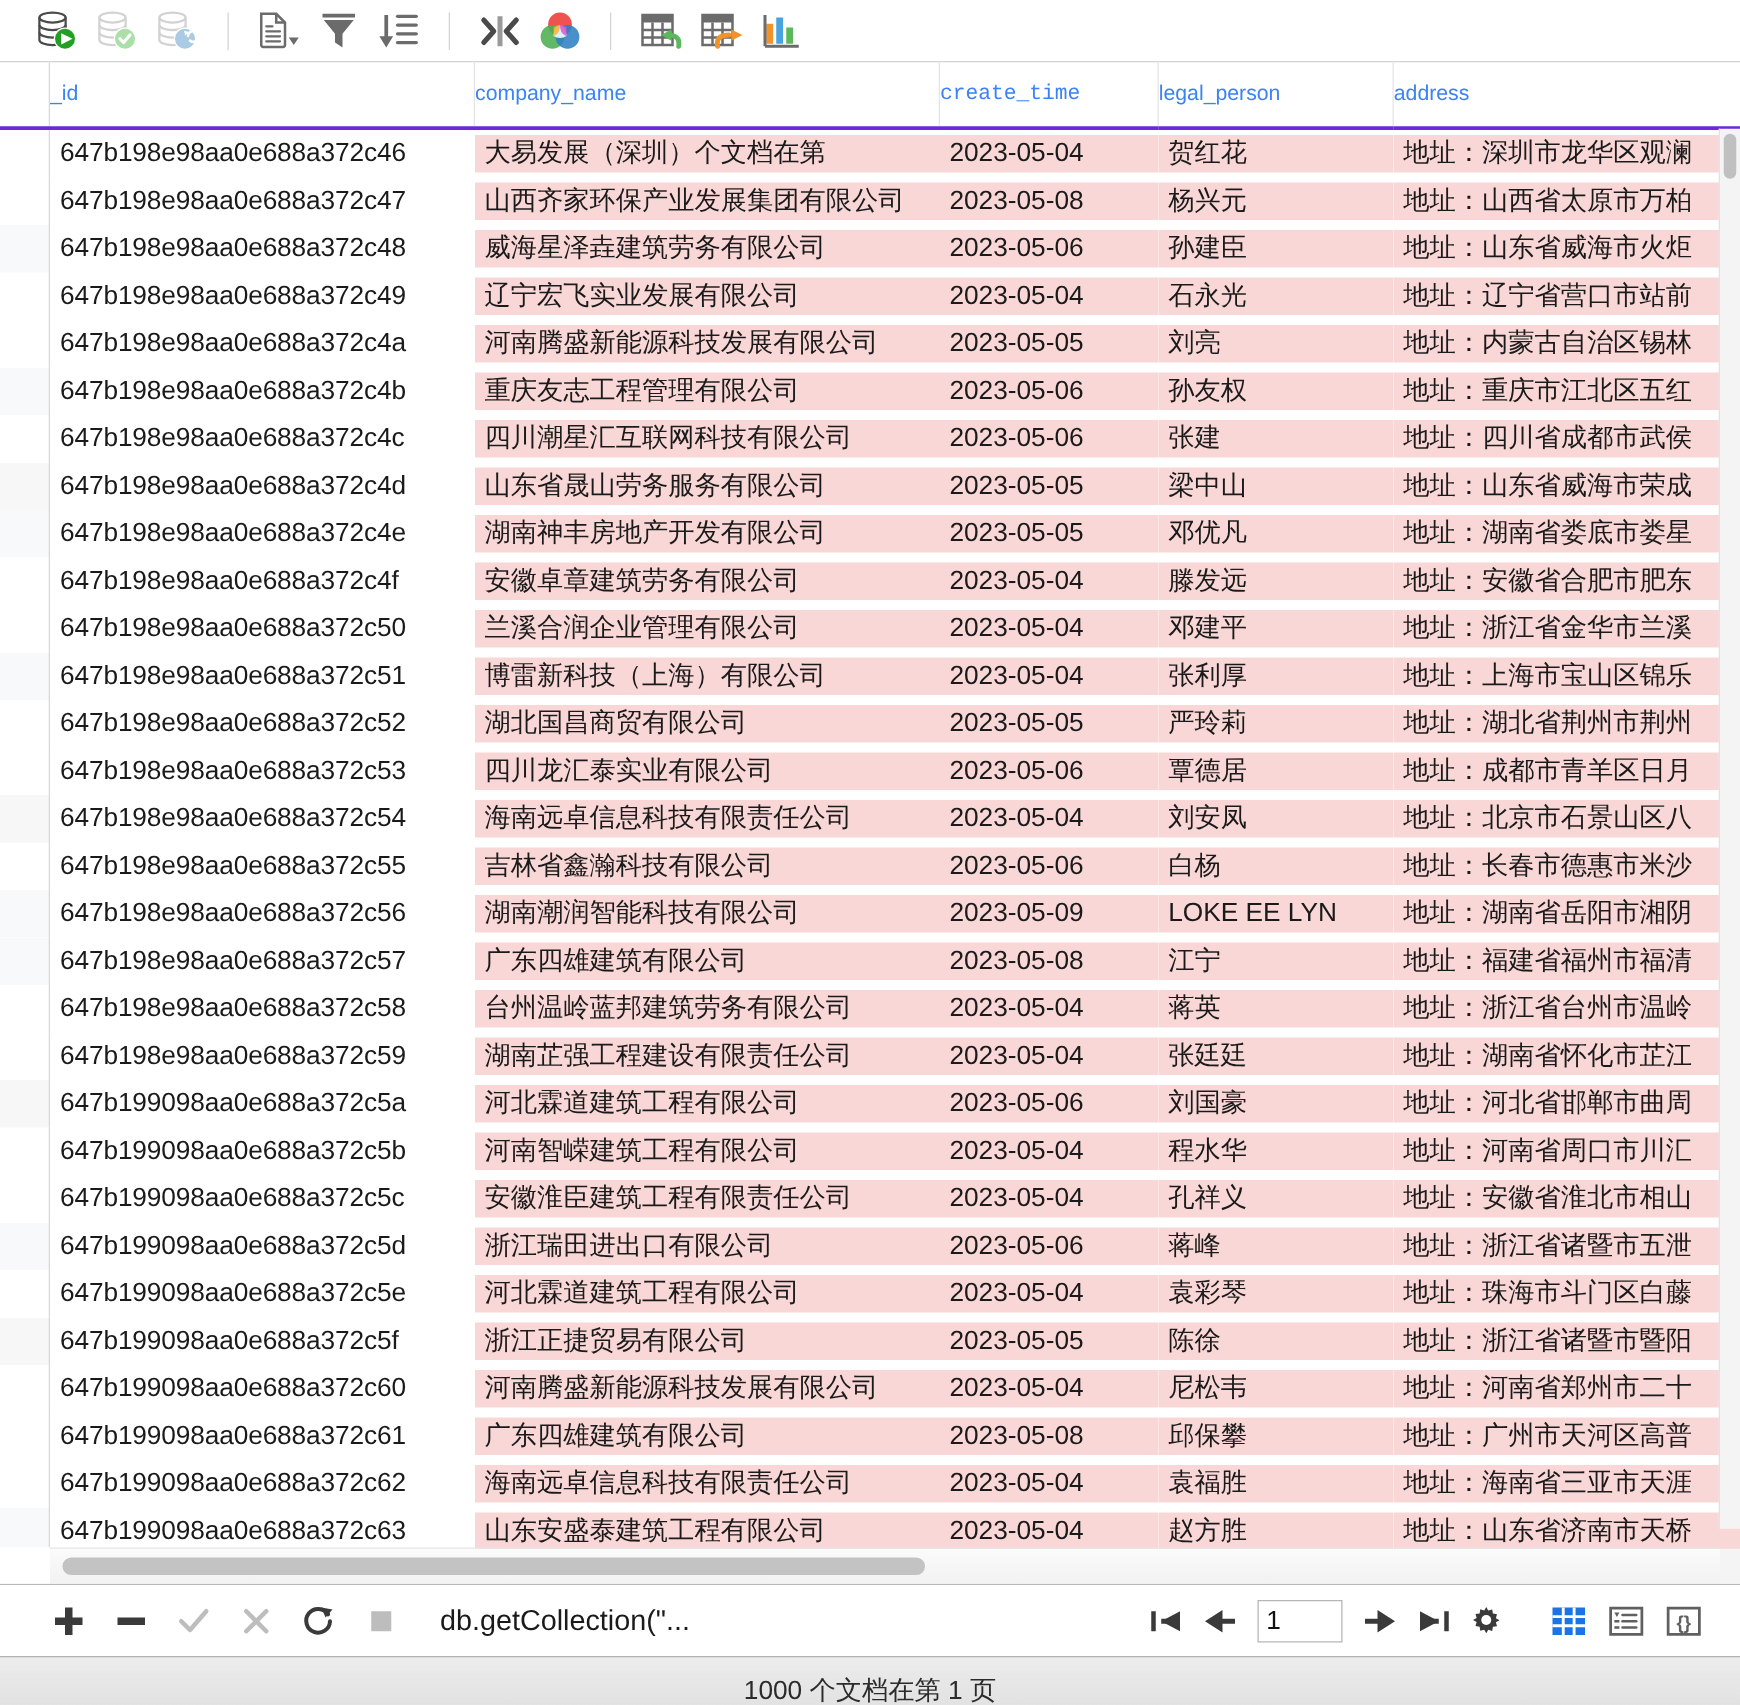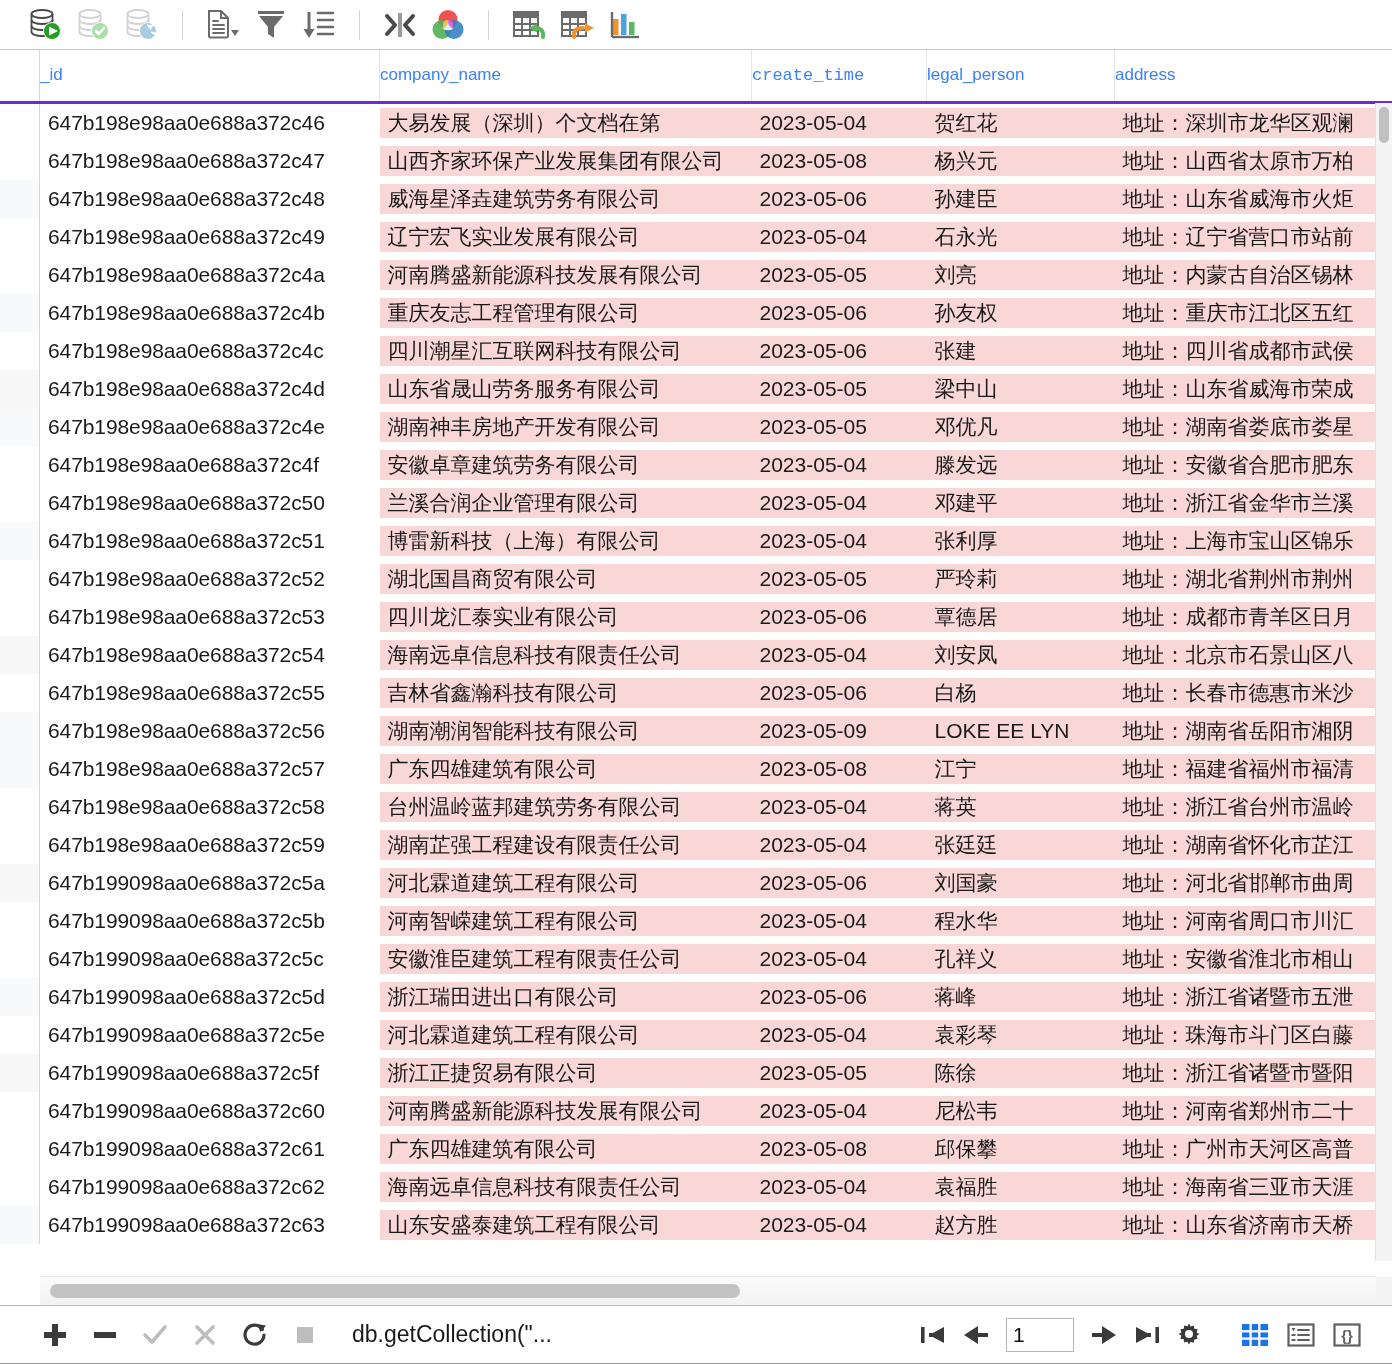--- a/index.html
+++ b/index.html
@@ -1105,14 +1105,17 @@
       </div>
       <div class="vm-btn">
         <svg width="30" height="28" viewBox="0 0 30 28">
           <rect x="2.5" y="3.5" width="25" height="21" fill="#ffffff" stroke="#606060" stroke-width="2.2"></rect>
           <text x="15" y="20" text-anchor="middle" font-family="Liberation Sans, sans-serif" font-size="15" font-weight="bold" fill="#606060">{}</text>
         </svg>
       </div>
     </div>
   </div>
 
+  <div class="statusbar">
+    <span>1000 个文档在第 1 页</span>
+  </div>
 
 </div>
 
 </body></html>

